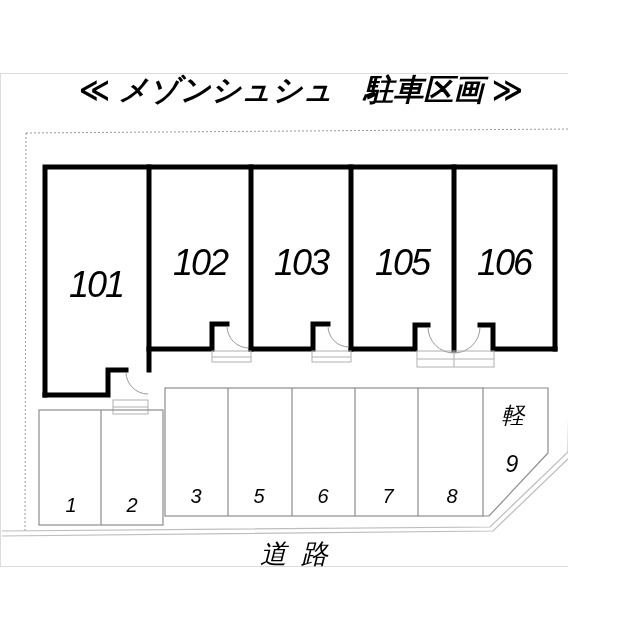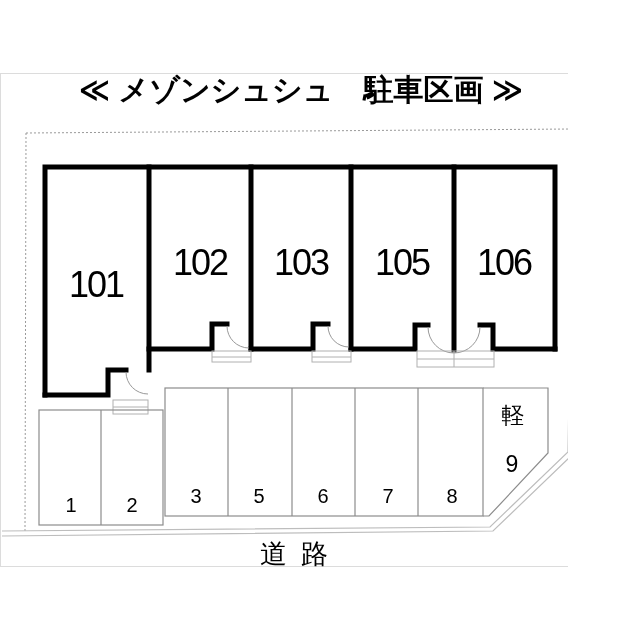--- a/index.html
+++ b/index.html
@@ -1,17 +1,17 @@
 <!DOCTYPE html>
 <html><head>
 <meta charset="utf-8">
 <style>
   html,body{margin:0;padding:0;background:#ffffff;}
   .page{position:relative;width:568px;height:640px;background:#ffffff;overflow:hidden;
-        font-family:"Liberation Sans","DejaVu Sans",sans-serif;}
+        font-family:"Liberation Sans","DejaVu Sans",sans-serif;font-style:italic;}
   svg text{font-family:"Liberation Sans","DejaVu Sans",sans-serif;fill:#000;}
   .title-text{font-size:30px;font-weight:bold;}
   .unit-text{font-size:36px;letter-spacing:-2px;}
   .pspace-text{font-size:20px;}
   .pspace-text-lg{font-size:23px;}
   .road-text{font-size:27px;font-weight:500;letter-spacing:14px;}
 </style>
 </head>
 <body>
 

